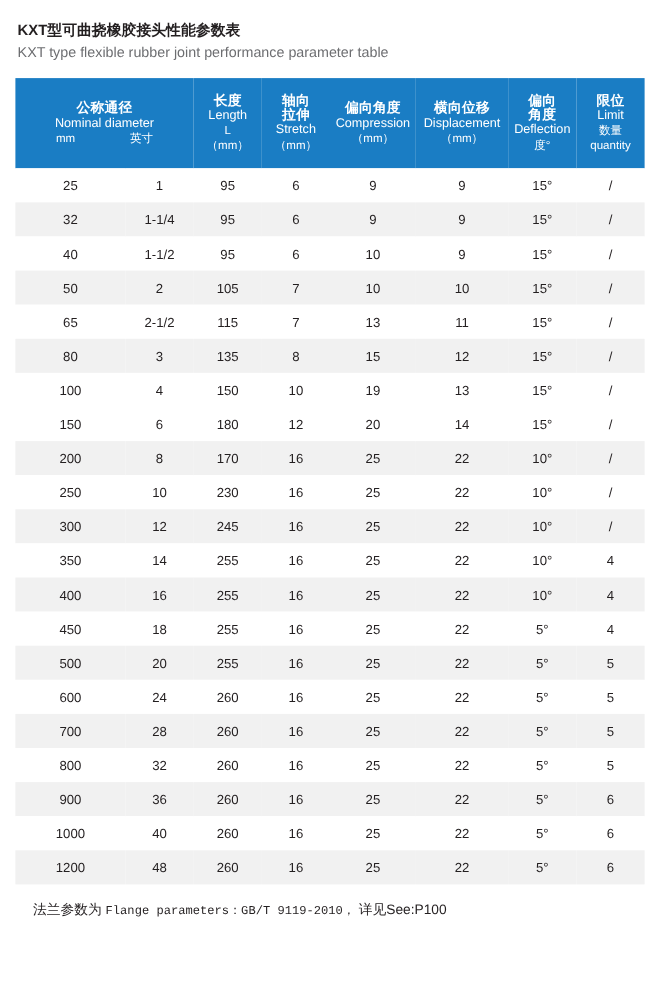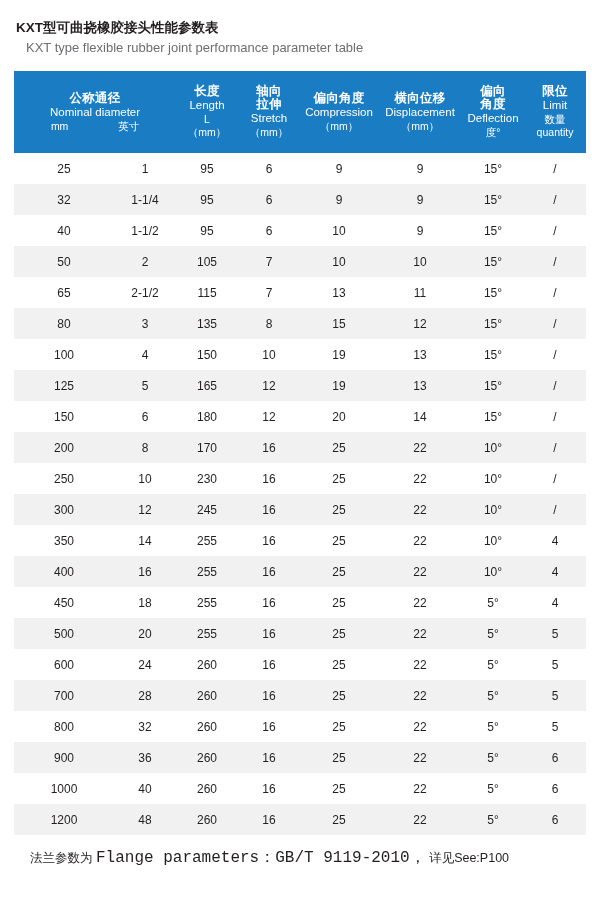--- a/index.html
+++ b/index.html
@@ -27,21 +27,21 @@
     color: #231f20;
     letter-spacing: 0px;
     line-height: 20px;
     margin: 0 0 1px 2px;
   }
   .title-en {
     font-size: 13px;
     font-weight: 400;
     color: #6d6e71;
     line-height: 18px;
-    margin: 0 0 0 12px;
+    margin: 0 0 0 2px;
   }
   table.spec {
     width: 572px;
     border-collapse: collapse;
     margin-top: 14px;
     table-layout: fixed;
   }
   table.spec thead th {
     background: #1a7dc4;
     color: #ffffff;
@@ -99,21 +99,21 @@
   }
   .footer {
     margin-top: 14px;
     font-size: 12.5px;
     color: #231f20;
     padding-left: 16px;
     line-height: 18px;
   }
   .footer .mono {
     font-family: "Liberation Mono", monospace;
-    font-size: 16px;
+    font-size: 11px;
   }
 </style>
 </head>
 <body>
 
 <div class="page">
 
   <div class="title-cn">KXT型可曲挠橡胶接头性能参数表</div>
   <div class="title-en">KXT type flexible rubber joint performance parameter table</div>
 
@@ -248,30 +248,20 @@
         <tr class="odd">
           <td>100</td>
           <td>4</td>
           <td>150</td>
           <td>10</td>
           <td>19</td>
           <td>13</td>
           <td class="left-pad">15°</td>
           <td>/</td>
         </tr>
-        <tr class="even">
-          <td>125</td>
-          <td>5</td>
-          <td>165</td>
-          <td>12</td>
-          <td>19</td>
-          <td>13</td>
-          <td class="left-pad">15°</td>
-          <td>/</td>
-        </tr>
         <tr class="odd">
           <td>150</td>
           <td>6</td>
           <td>180</td>
           <td>12</td>
           <td>20</td>
           <td>14</td>
           <td class="left-pad">15°</td>
           <td>/</td>
         </tr>

